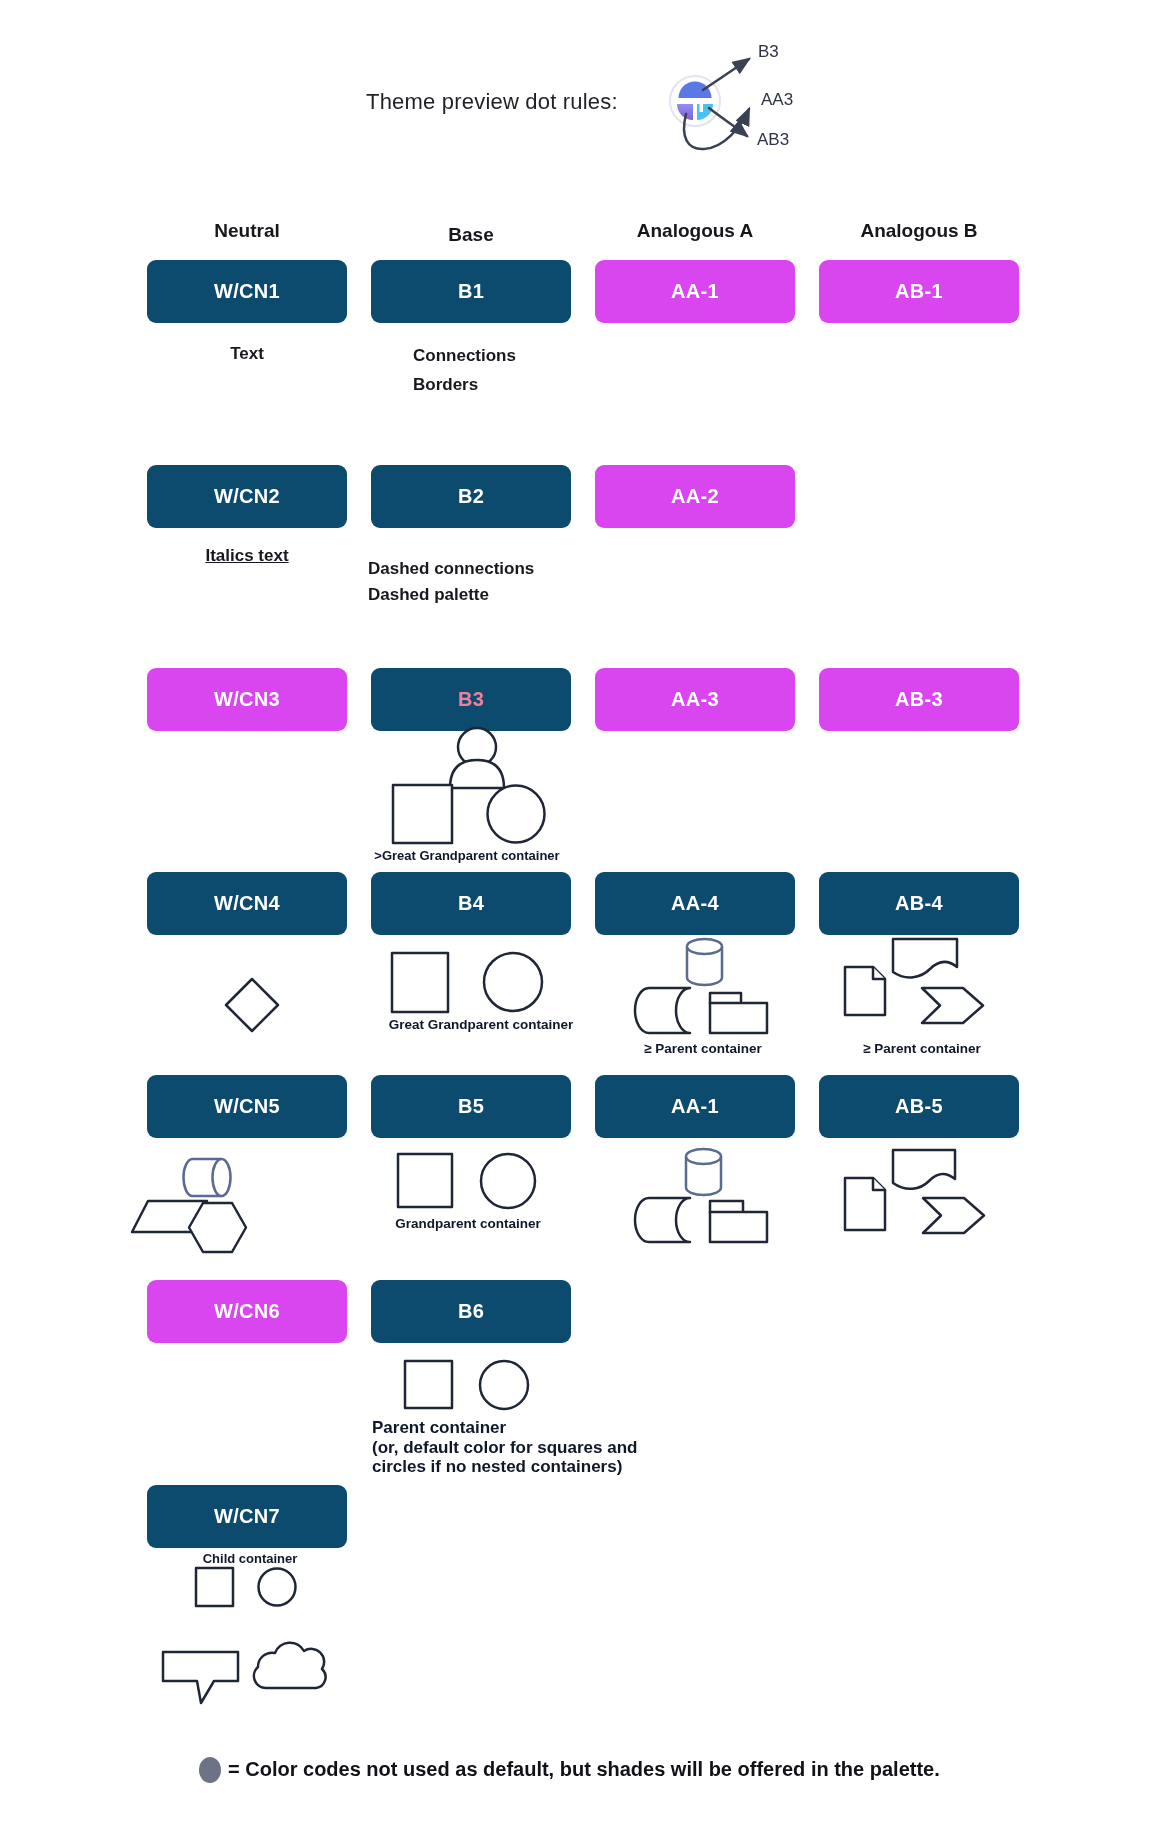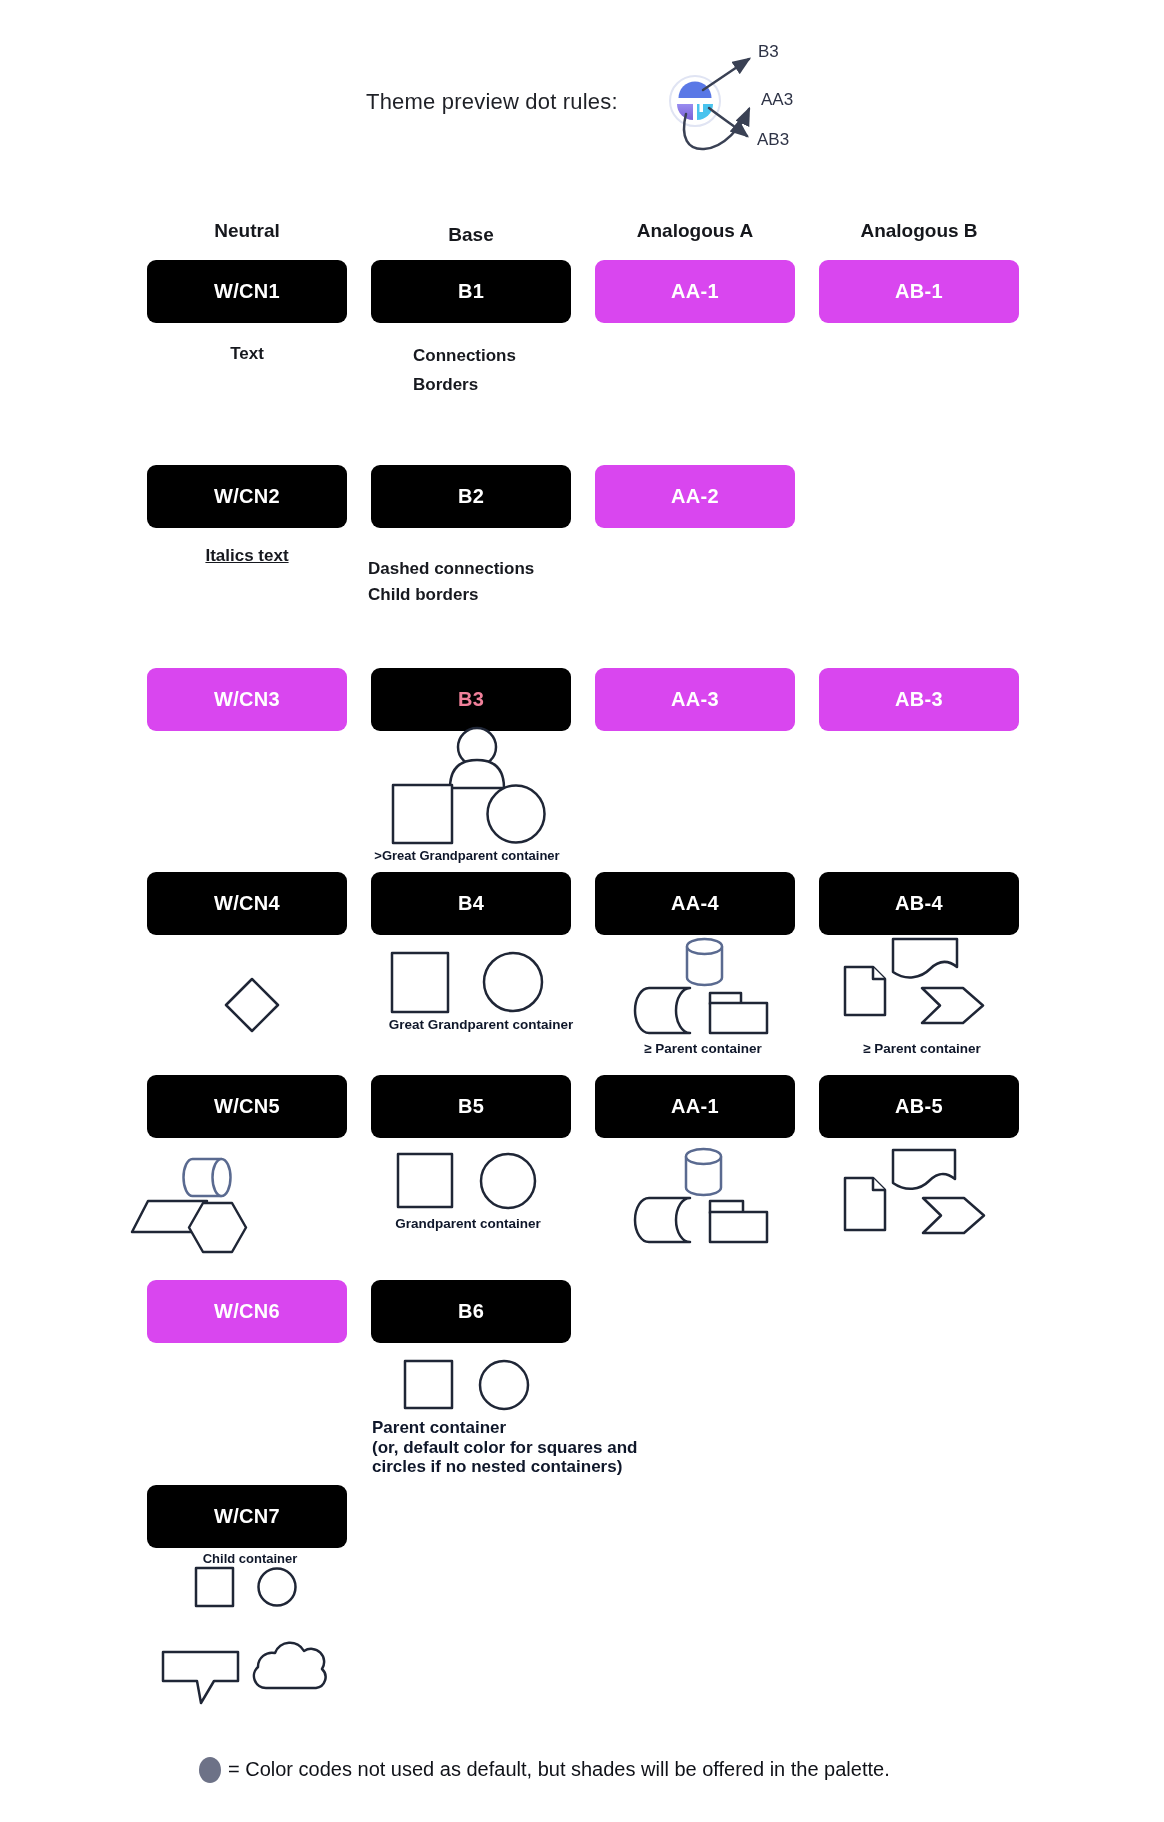--- a/index.html
+++ b/index.html
@@ -8,30 +8,30 @@
     font-family:"Liberation Sans","DejaVu Sans",sans-serif;color:#17191f;overflow:hidden;
   }
   .abs{position:absolute;}
   #page-title{font-size:22px;font-weight:400;color:#1f2127;letter-spacing:.2px;}
   .dot-label{font-size:17px;font-weight:500;color:#2e3346;}
   .col-header{width:200px;text-align:center;font-size:19px;font-weight:700;color:#15171c;}
   .chip{
     width:200px;height:63px;border-radius:9px;display:flex;align-items:center;justify-content:center;
     font-size:20px;font-weight:700;color:#ffffff;letter-spacing:.3px;
   }
-  .chip.dark{background:#000000;justify-content:center;}
+  .chip.dark{background:#0c4a6e;justify-content:center;}
   .chip.gray{background:#d946ef;}
   .chip.pink-text{color:#f0809a;}
   .note{font-size:17px;font-weight:700;color:#17191f;}
   .note.center{width:200px;text-align:center;}
   .note .line{display:block;line-height:29px;}
   .cap{font-size:13.5px;font-weight:700;color:#0f172a;}
   .cap.center{width:240px;text-align:center;}
   .cap .line{display:block;line-height:19.5px;}
-  #legend-text{font-size:20px;font-weight:400;color:#101218;}
+  #legend-text{font-size:20px;font-weight:700;color:#101218;}
   #legend-dot{width:22px;height:26px;border-radius:50%;background:#6d7287;}
   svg{display:block;}
   .shape{fill:#ffffff;stroke:#1f2636;stroke-width:2.5;stroke-linejoin:round;}
   .shape.slate{stroke:#5a6a90;}
   .arrow{fill:none;stroke:#3a4154;stroke-width:2.5;stroke-linecap:round;}
 </style>
 </head>
 <body>
 
 <div id="canvas">
@@ -72,21 +72,21 @@
   <div class="abs chip dark" style="left:371px;top:465px;">
       <span>B2</span>
     </div>
   <div class="abs chip gray" style="left:595px;top:465px;">
       <span>AA-2</span>
     </div>
 
   <div class="abs note center" style="left:147px;top:546px;text-decoration:underline;">Italics text</div>
   <div class="abs note" style="left:368px;top:556px;">
     <span class="line" style="line-height:26px;">Dashed connections</span>
-    <span class="line" style="line-height:26px;">Child borders</span>
+    <span class="line" style="line-height:26px;">Dashed palette</span>
   </div>
 
   <div class="abs chip gray" style="left:147px;top:668px;">
       <span>W/CN3</span>
     </div>
   <div class="abs chip dark pink-text" style="left:371px;top:668px;">
       <span>B3</span>
     </div>
   <div class="abs chip gray" style="left:595px;top:668px;">
       <span>AA-3</span>

